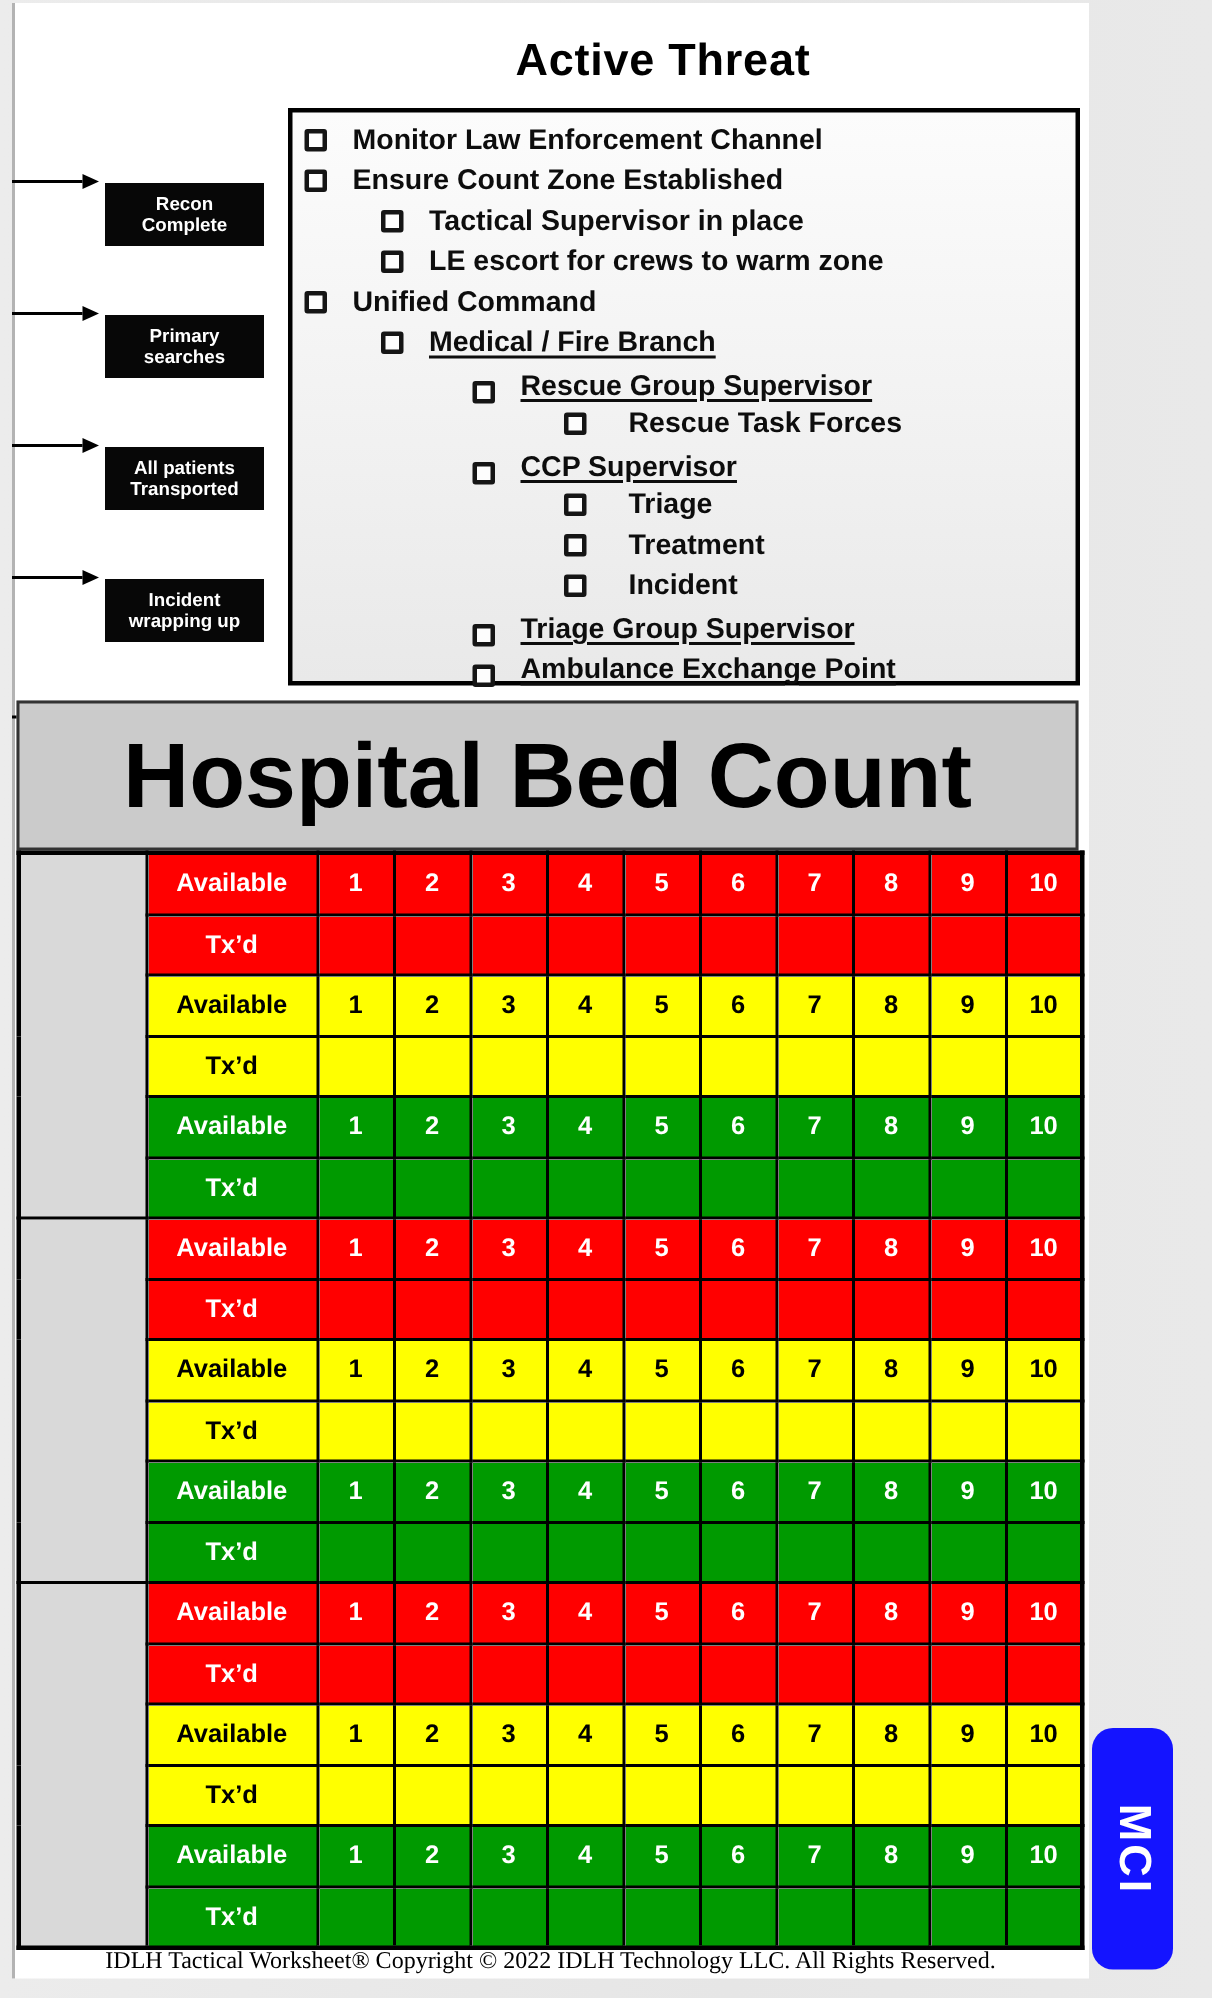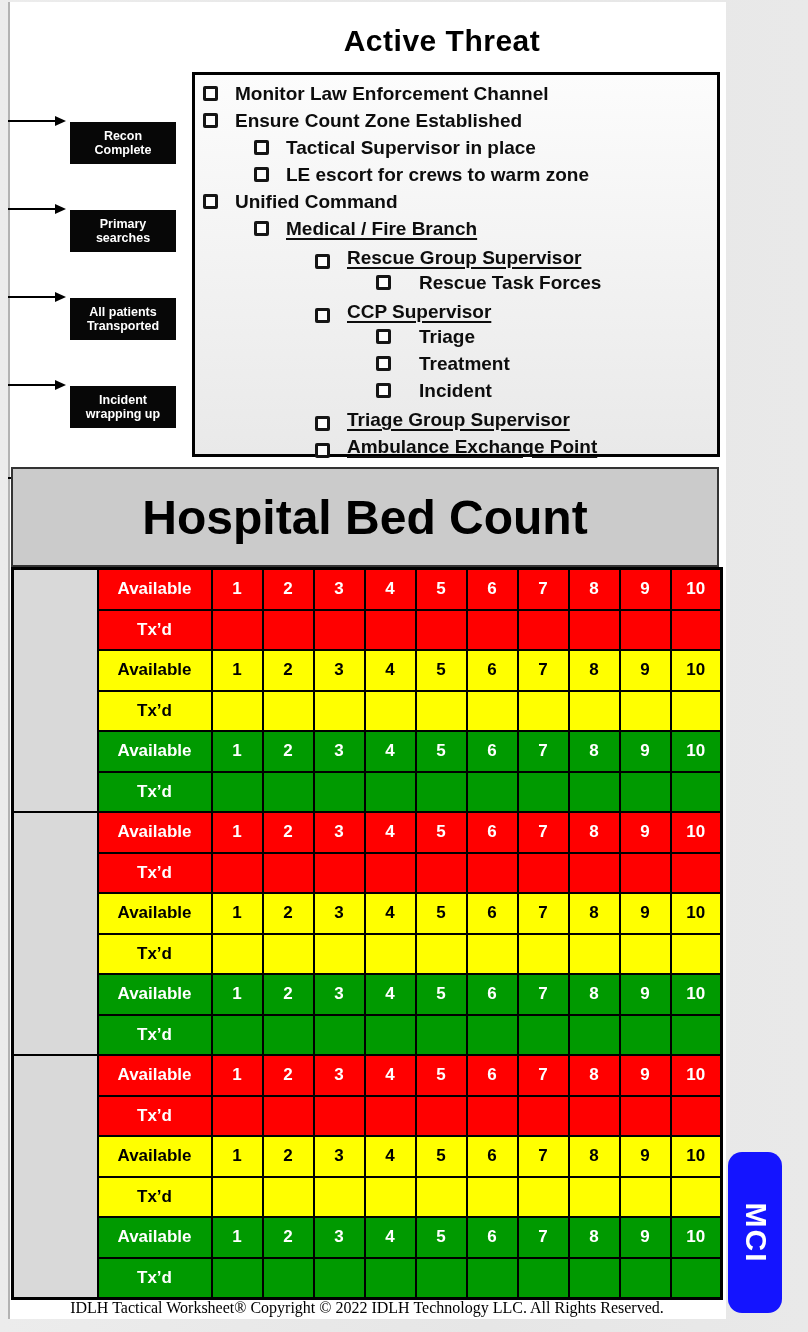--- a/index.html
+++ b/index.html
@@ -45,21 +45,21 @@
   .ms-box{
     width:106px;min-height:42px;box-sizing:border-box;flex:none;
     background:#070707;color:#fff;font-size:12.5px;font-weight:bold;line-height:14.5px;
     display:flex;align-items:center;justify-content:center;text-align:center;padding:4px 6px;margin-top:44px;
   }
   
   .bed-section{position:absolute;left:11px;top:467px;width:708px;}
   .bed-title{
     height:100px;box-sizing:border-box;background:var(--header-gray);
     border:2px solid #333;display:flex;align-items:center;justify-content:center;
-    font-size:48px;font-weight:bold;
+    font-size:61px;font-weight:bold;
   }
   table.bed-table{width:708px;border-collapse:collapse;table-layout:fixed;border:3px solid #000;}
   table.bed-table td{border:2px solid #000;height:38.5px;padding:0;overflow:hidden;}
   .hospital-cell{background:var(--hospital-gray);}
   .cell-red{background:var(--red);color:#fff;}
   .cell-yellow{background:var(--yellow);color:#000;}
   .cell-green{background:var(--green);color:#fff;}
   .label-cell,.num-cell{text-align:center;font-weight:bold;font-size:17px;}
   
   .footer{position:absolute;left:8px;top:1299px;width:718px;text-align:center;font-size:16px;font-weight:500;font-family:Liberation Serif, serif;}

